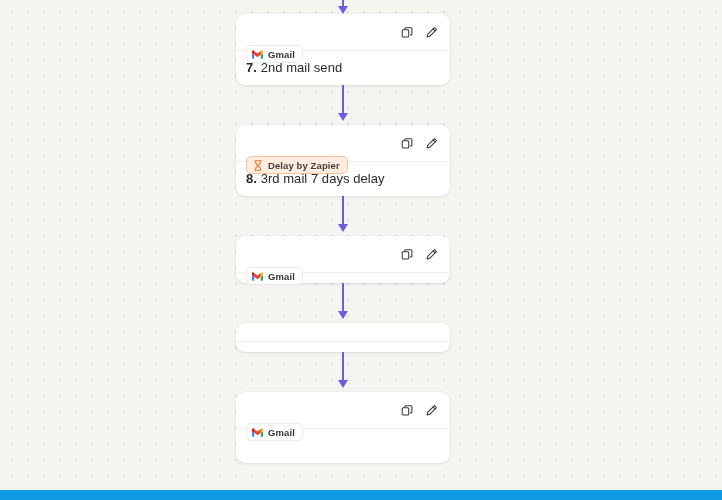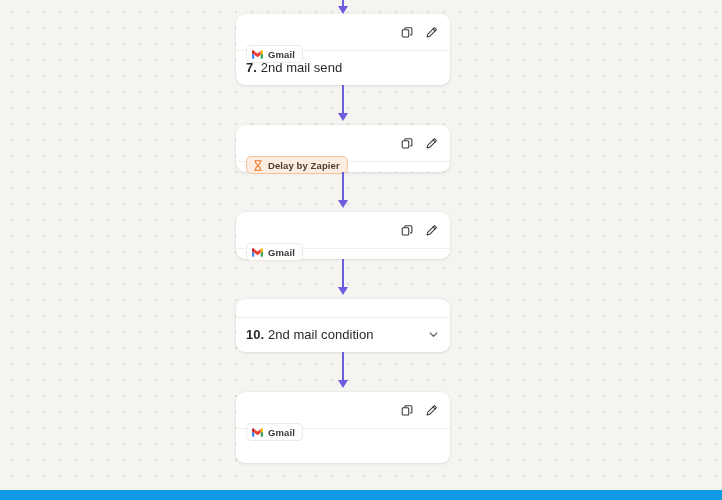--- a/index.html
+++ b/index.html
@@ -250,20 +250,23 @@
           </span>
           <span class="action-icon">
             <svg width="13" height="13" viewBox="0 0 16 16" fill="none" stroke="currentColor" stroke-width="1.25" stroke-linejoin="round" stroke-linecap="round">
               <path d="M11.6 1.9l2.5 2.5-8.3 8.3-3.3.8.8-3.3z"></path>
               <path d="M9.9 3.6l2.5 2.5"></path>
             </svg>
           </span>
         </span>
       </div>
       <div class="card-divider"></div>
+      <div class="card-bottom">
+        <span class="card-title"><span class="step-num">8.</span> <span>3rd mail 7 days delay</span></span>
+      </div>
     </div>
 
     <div class="connector">
       <div class="stem"></div>
       <div class="head"></div>
     </div>
 
     <div class="card">
       <div class="card-top">
         <span class="badge gmail">
@@ -296,28 +299,20 @@
       <div class="card-divider"></div>
     </div>
 
     <div class="connector">
       <div class="stem"></div>
       <div class="head"></div>
     </div>
 
     <div class="card">
       <div class="card-divider"></div>
-      <div class="card-bottom">
-        <span class="card-title"><span class="step-num">10.</span> <span>2nd mail condition</span></span>
-        <span class="chevron">
-          <svg width="11" height="11" viewBox="0 0 12 12" fill="none" stroke="currentColor" stroke-width="1.4" stroke-linecap="round" stroke-linejoin="round">
-            <path d="M2.5 4.5L6 8l3.5-3.5"></path>
-          </svg>
-        </span>
-      </div>
     </div>
 
     <div class="connector">
       <div class="stem"></div>
       <div class="head"></div>
     </div>
 
     <div class="card">
       <div class="card-top">
         <span class="badge gmail">

